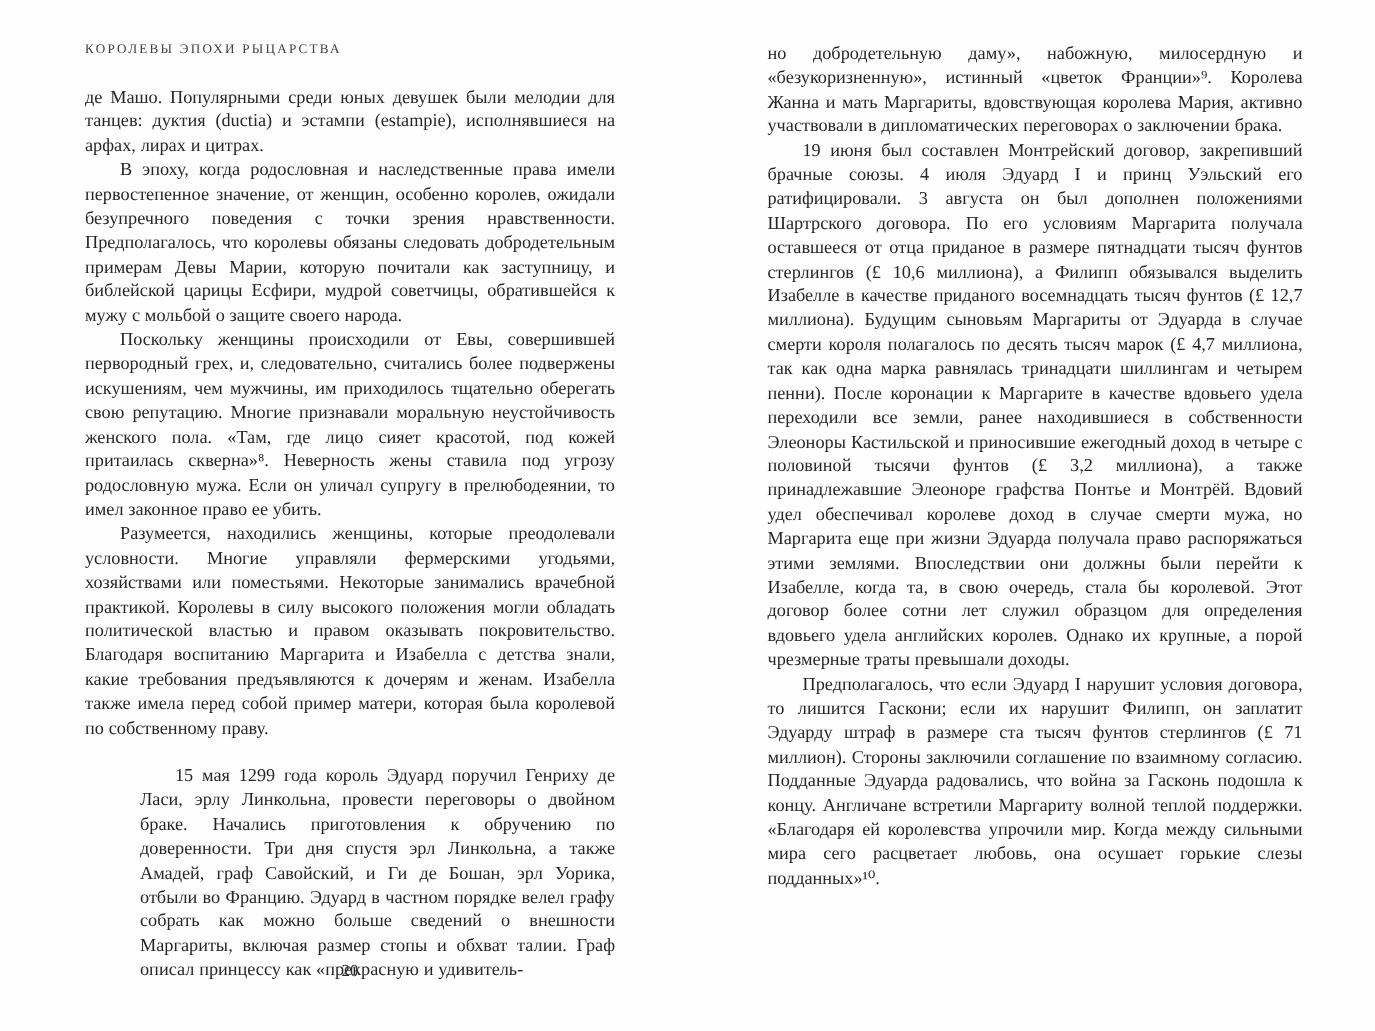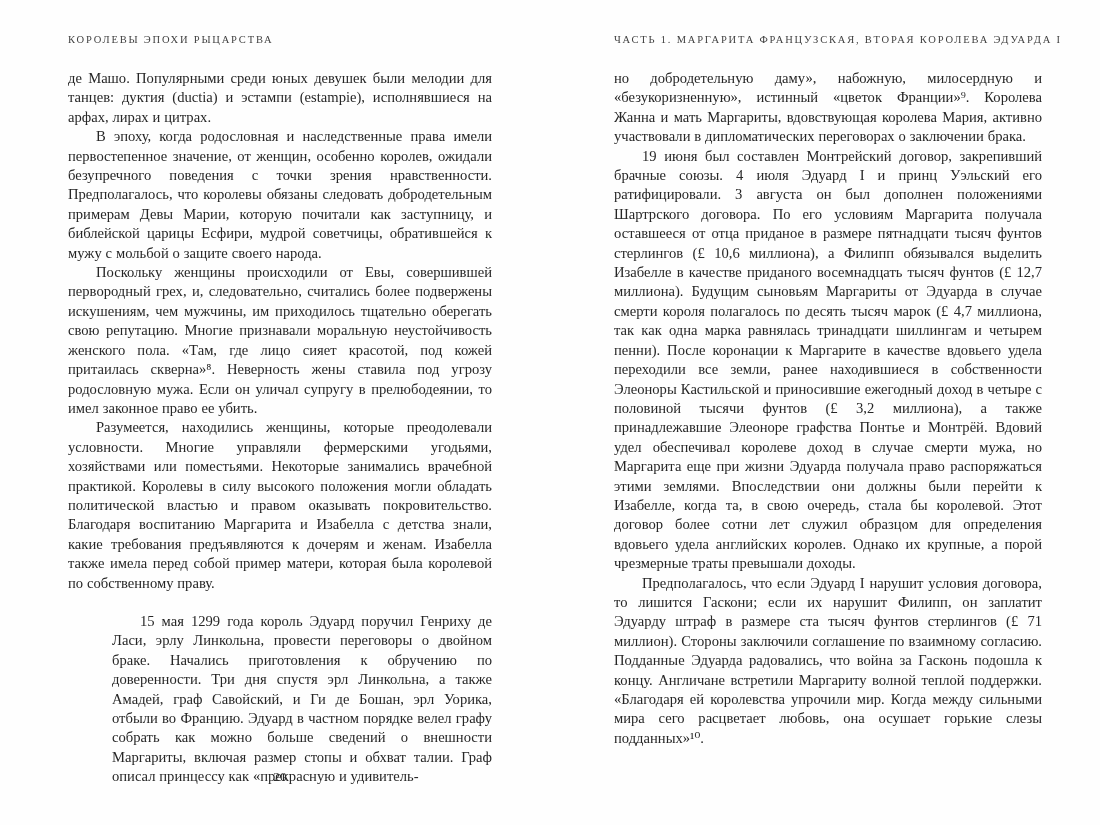--- a/index.html
+++ b/index.html
@@ -73,21 +73,20 @@
         <p>Поскольку женщины происходили от Евы, совершившей первородный грех, и, следовательно, считались более подвержены искушениям, чем мужчины, им приходилось тщательно оберегать свою репутацию. Многие признавали моральную неустойчивость женского пола. «Там, где лицо сияет красотой, под кожей притаилась скверна»⁸. Неверность жены ставила под угрозу родословную мужа. Если он уличал супругу в прелюбодеянии, то имел законное право ее убить.</p>
         <p>Разумеется, находились женщины, которые преодолевали условности. Многие управляли фермерскими угодьями, хозяйствами или поместьями. Некоторые занимались врачебной практикой. Королевы в силу высокого положения могли обладать политической властью и правом оказывать покровительство. Благодаря воспитанию Маргарита и Изабелла с детства знали, какие требования предъявляются к дочерям и женам. Изабелла также имела перед собой пример матери, которая была королевой по собственному праву.</p>
         <p class="spaced">15 мая 1299 года король Эдуард поручил Генриху де Ласи, эрлу Линкольна, провести переговоры о двойном браке. Начались приготовления к обручению по доверенности. Три дня спустя эрл Линкольна, а также Амадей, граф Савойский, и Ги де Бошан, эрл Уорика, отбыли во Францию. Эдуард в частном порядке велел графу собрать как можно больше сведений о внешности Маргариты, включая размер стопы и обхват талии. Граф описал принцессу как «прекрасную и удивитель-</p>
       </div>
     </div>
     <div class="page-number">20</div>
   </div>
 
   <div class="page right">
     <div class="page-inner">
-      <div class="running-head">Часть 1. Маргарита Французская, вторая королева Эдуарда I</div>
       <div class="body-text">
         <p class="noindent">но добродетельную даму», набожную, милосердную и «безукоризненную», истинный «цветок Франции»⁹. Королева Жанна и мать Маргариты, вдовствующая королева Мария, активно участвовали в дипломатических переговорах о заключении брака.</p>
         <p>19 июня был составлен Монтрейский договор, закрепивший брачные союзы. 4 июля Эдуард I и принц Уэльский его ратифицировали. 3 августа он был дополнен положениями Шартрского договора. По его условиям Маргарита получала оставшееся от отца приданое в размере пятнадцати тысяч фунтов стерлингов (£ 10,6 миллиона), а Филипп обязывался выделить Изабелле в качестве приданого восемнадцать тысяч фунтов (£ 12,7 миллиона). Будущим сыновьям Маргариты от Эдуарда в случае смерти короля полагалось по десять тысяч марок (£ 4,7 миллиона, так как одна марка равнялась тринадцати шиллингам и четырем пенни). После коронации к Маргарите в качестве вдовьего удела переходили все земли, ранее находившиеся в собственности Элеоноры Кастильской и приносившие ежегодный доход в четыре с половиной тысячи фунтов (£ 3,2 миллиона), а также принадлежавшие Элеоноре графства Понтье и Монтрёй. Вдовий удел обеспечивал королеве доход в случае смерти мужа, но Маргарита еще при жизни Эдуарда получала право распоряжаться этими землями. Впоследствии они должны были перейти к Изабелле, когда та, в свою очередь, стала бы королевой. Этот договор более сотни лет служил образцом для определения вдовьего удела английских королев. Однако их крупные, а порой чрезмерные траты превышали доходы.</p>
         <p>Предполагалось, что если Эдуард I нарушит условия договора, то лишится Гаскони; если их нарушит Филипп, он заплатит Эдуарду штраф в размере ста тысяч фунтов стерлингов (£ 71 миллион). Стороны заключили соглашение по взаимному согласию. Подданные Эдуарда радовались, что война за Гасконь подошла к концу. Англичане встретили Маргариту волной теплой поддержки. «Благодаря ей королевства упрочили мир. Когда между сильными мира сего расцветает любовь, она осушает горькие слезы подданных»¹⁰.</p>
       </div>
     </div>
   </div>
 
 </div>
 

